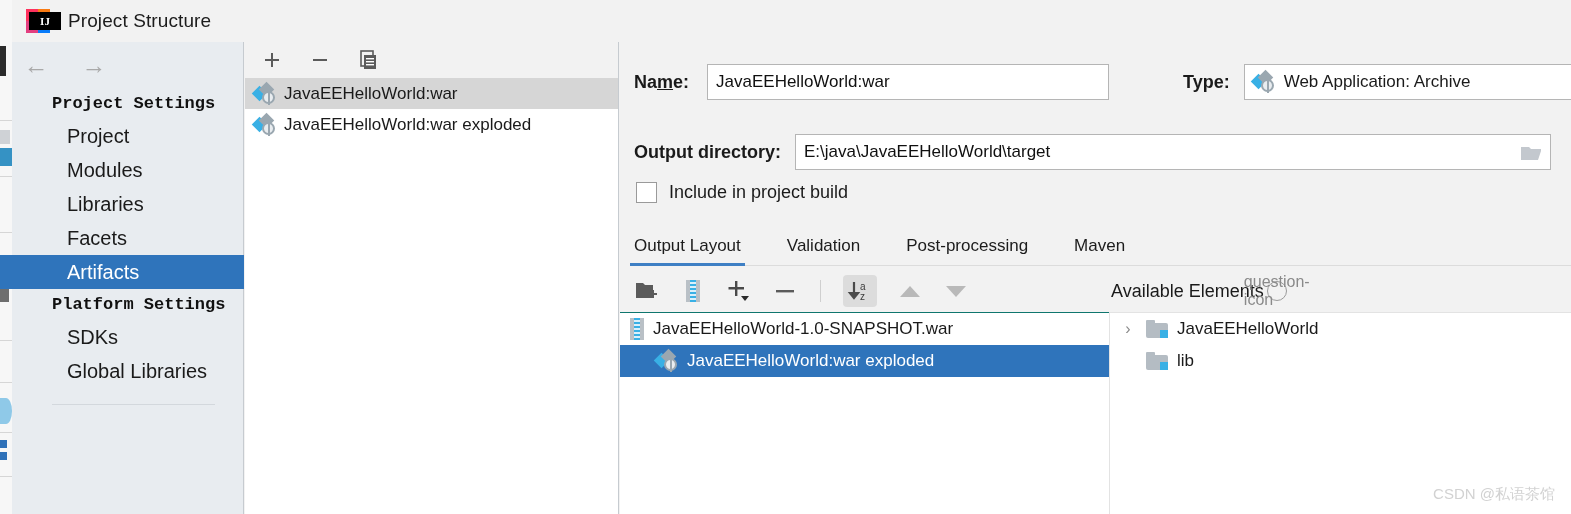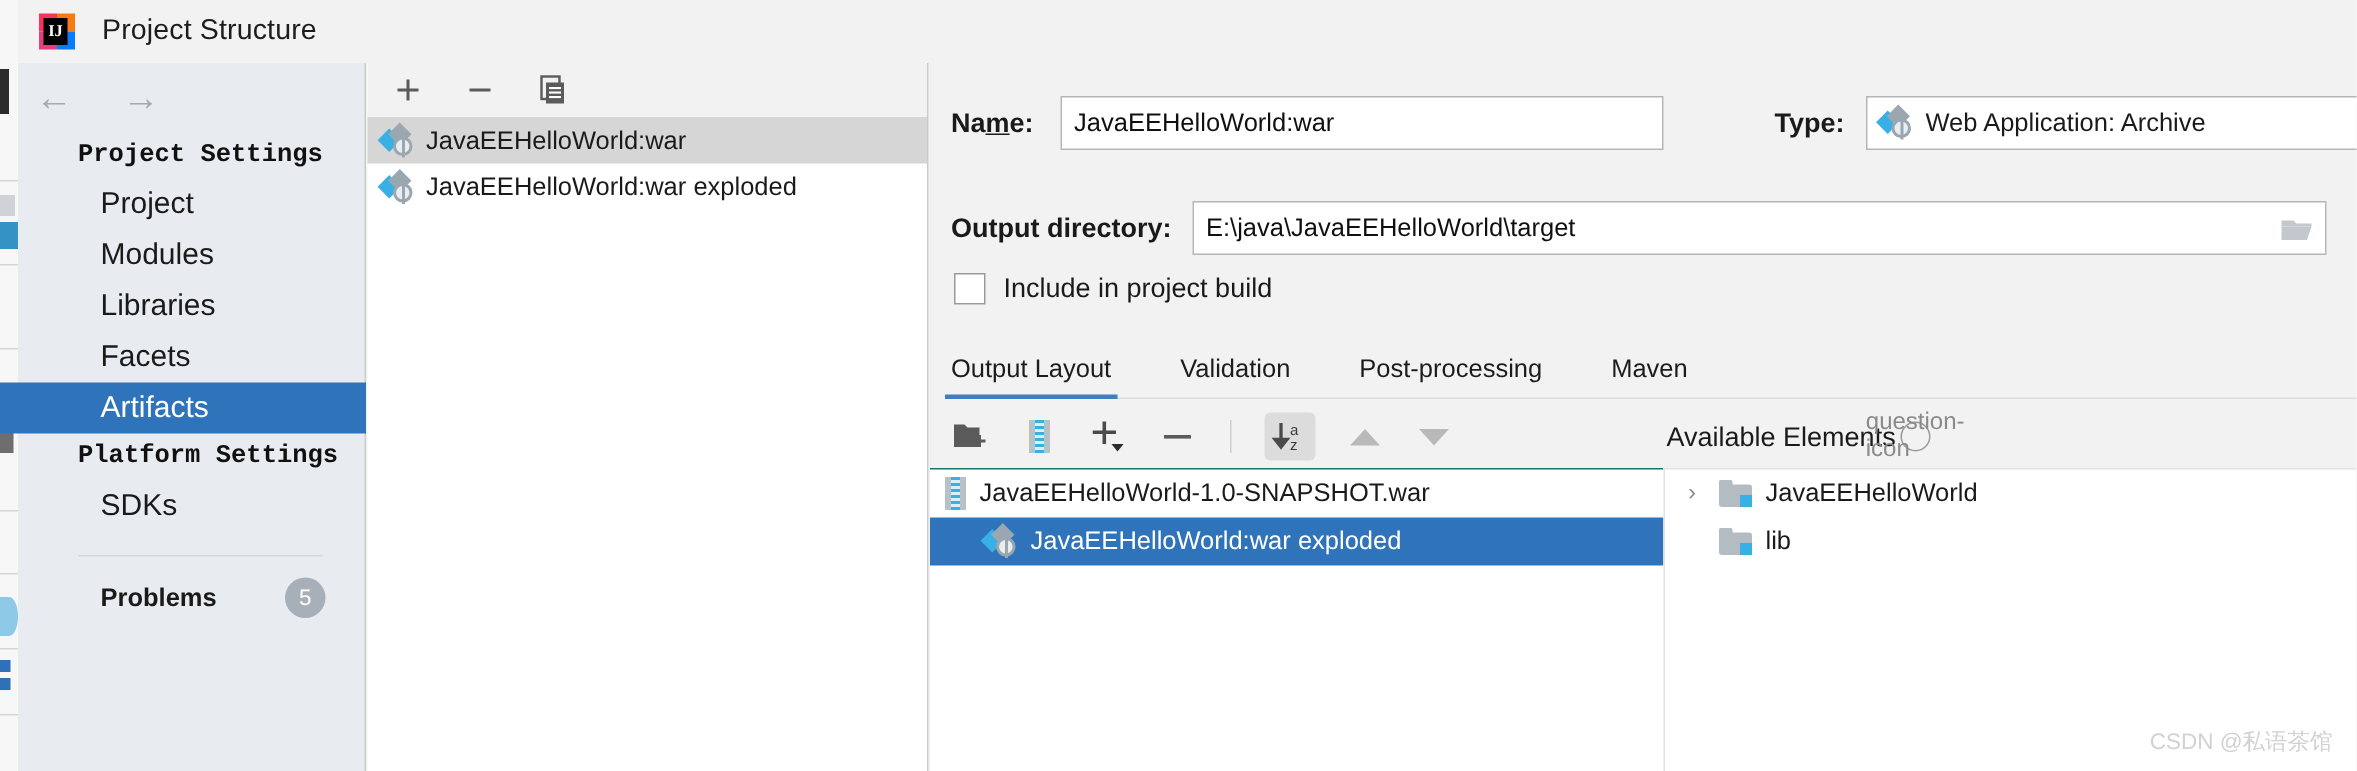--- a/index.html
+++ b/index.html
@@ -29,21 +29,21 @@
     position:absolute; left:12px; top:0; width:1559px; height:42px;
     background:#f2f2f2; display:flex; align-items:center; padding-left:14px;
   }
   .idea-icon { position:relative; width:24px; height:24px; flex:0 0 24px; }
   .idea-icon .q { position:absolute; width:12px; height:12px; }
   .idea-icon .q1 { left:0;  top:0;  background:#fe315d; }
   .idea-icon .q2 { left:12px; top:0; background:#f97a12; }
   .idea-icon .q3 { left:0;  top:12px; background:#e33e7f; }
   .idea-icon .q4 { left:12px; top:12px; background:#087cfa; }
   .idea-icon .inner {
-    position:absolute; left:3px; top:3px; width:16px; height:18px;
+    position:absolute; left:3px; top:3px; width:32px; height:18px;
     background:#000; display:flex; align-items:center; justify-content:center;
     color:#fff; font-size:11px; font-weight:bold; font-family:"Liberation Serif", serif;
   }
   .title-text { margin-left:18px; font-size:19px; color:#1c1c1c; letter-spacing:.1px; }
 
   
   .sidebar {
     position:absolute; left:12px; top:42px; width:232px; height:472px;
     background:#e8ecf0; border-right:1px solid #c6cbd0;
   }
@@ -198,26 +198,23 @@
 
     <div class="side-group">Project Settings</div>
     <div class="side-item">Project</div>
     <div class="side-item">Modules</div>
     <div class="side-item">Libraries</div>
     <div class="side-item">Facets</div>
     <div class="side-item active">Artifacts</div>
 
     <div class="side-group">Platform Settings</div>
     <div class="side-item">SDKs</div>
+    <div class="side-item">Global Libraries</div>
 
     <div class="side-sep"></div>
-    <div class="problems-row">
-      <span class="lbl">Problems</span>
-      <span class="badge">5</span>
-    </div>
   </div>
 
   <div class="list-panel">
     <div class="list-toolbar">
       <div class="tb-btn">
         <svg width="20" height="20" viewBox="0 0 20 20">
             <path d="M9 3h2v6h6v2h-6v6H9v-6H3V9h6z" fill="#5b5b5b"></path>
           </svg>
       </div>
       <div class="tb-btn">

